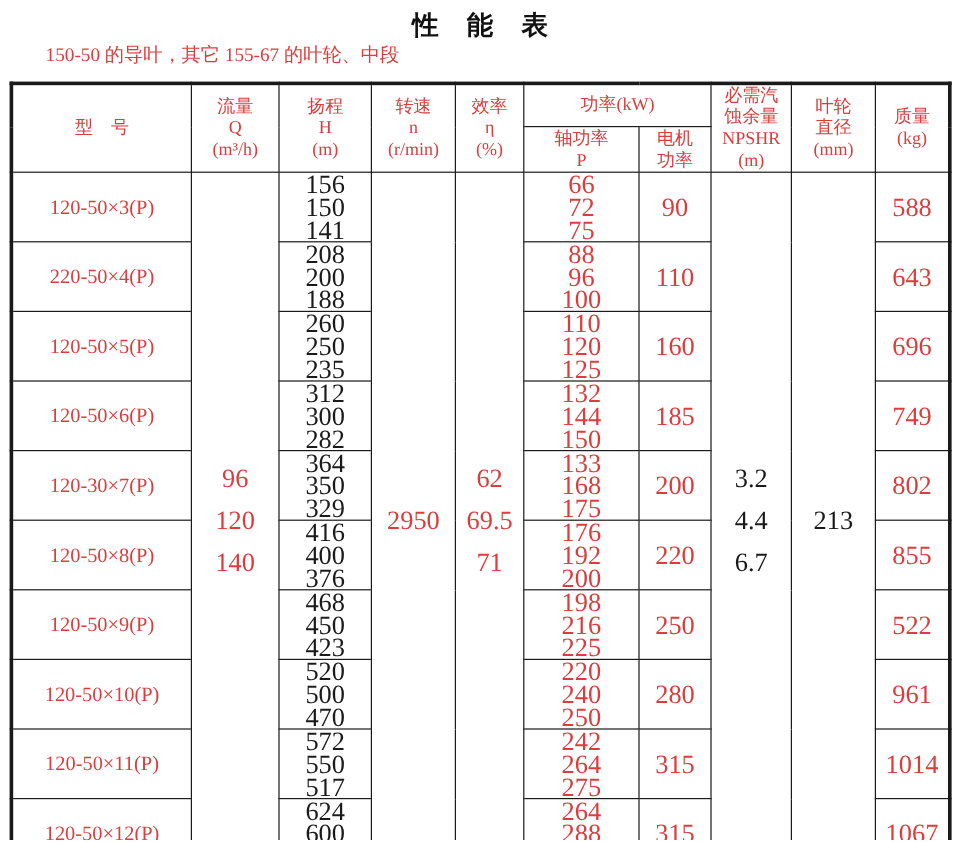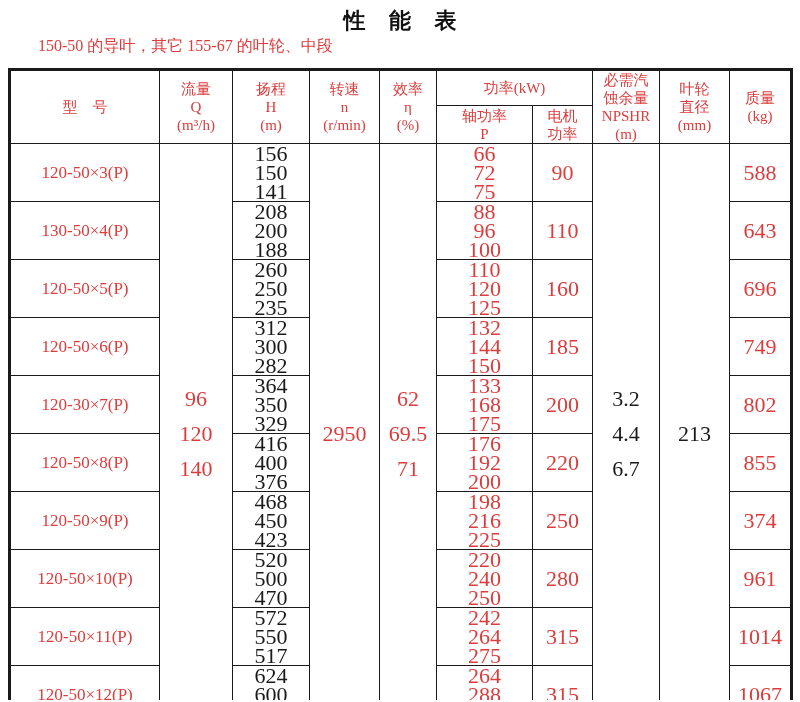--- a/index.html
+++ b/index.html
@@ -124,21 +124,21 @@
 72
 75</td>
       <td class="red">90</td>
       <td class="black mergedstack" rowspan="10">3.2
 4.4
 6.7</td>
       <td class="black" rowspan="10">213</td>
       <td class="red">588</td>
     </tr>
         <tr>
-      <td class="red model">130-50×4(P)</td>
+      <td class="red model">220-50×4(P)</td>
       <td class="black stack3">208
 200
 188</td>
       <td class="red stack3">88
 96
 100</td>
       <td class="red">110</td>
       <td class="red">643</td>
     </tr>
         <tr>
@@ -187,21 +187,21 @@
     </tr>
         <tr>
       <td class="red model">120-50×9(P)</td>
       <td class="black stack3">468
 450
 423</td>
       <td class="red stack3">198
 216
 225</td>
       <td class="red">250</td>
-      <td class="red">374</td>
+      <td class="red">522</td>
     </tr>
         <tr>
       <td class="red model">120-50×10(P)</td>
       <td class="black stack3">520
 500
 470</td>
       <td class="red stack3">220
 240
 250</td>
       <td class="red">280</td>

